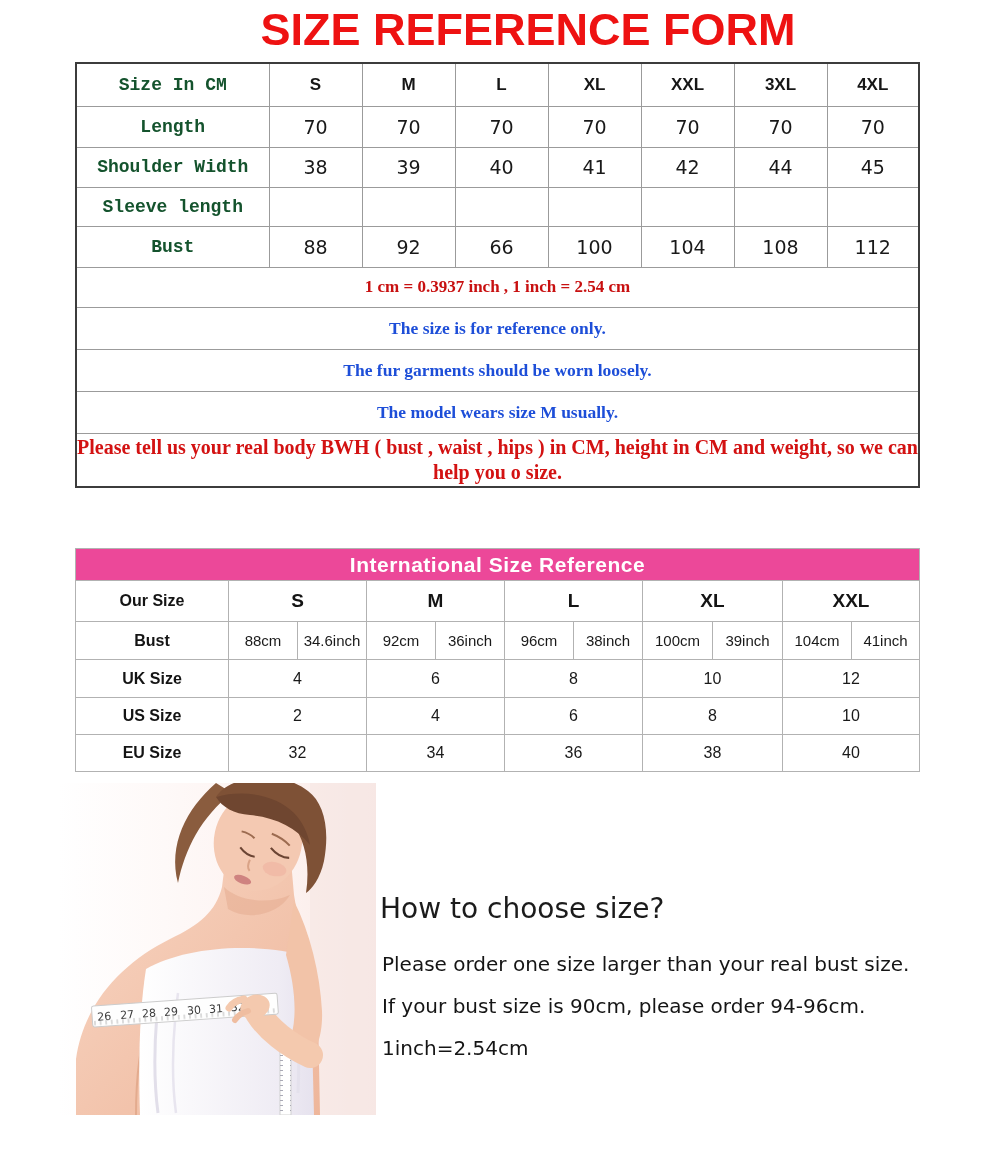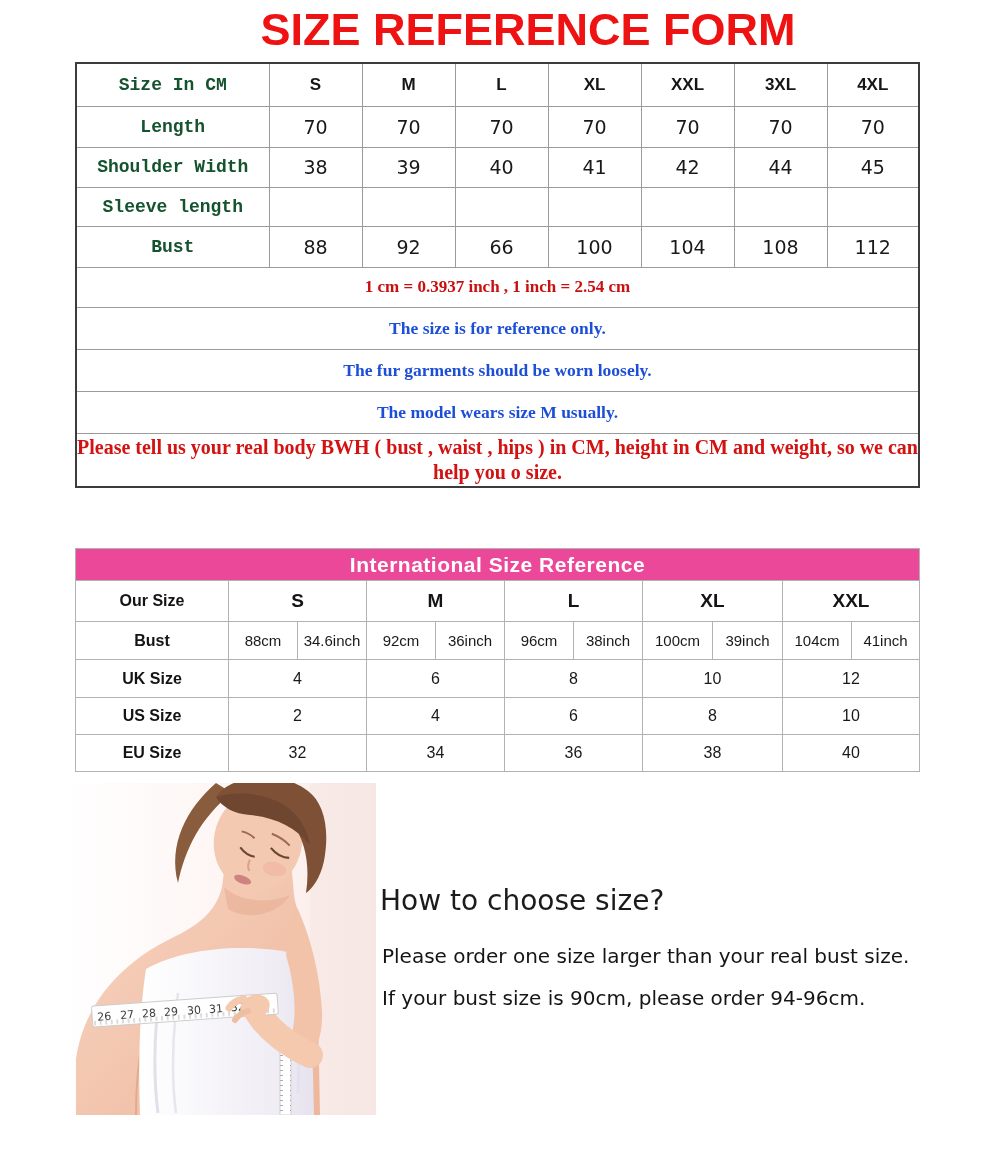--- a/index.html
+++ b/index.html
@@ -35,21 +35,21 @@
   .t2szh{font-weight:700;font-size:19px;color:#141414;}
   .t2val{font-size:16px;color:#191919;}
   .t2pair{font-size:15px;color:#191919;margin-left:44px;}
 
   
   .photo{position:absolute;left:58px;top:783px;width:318px;height:332px;}
 
   
   .howto{position:absolute;left:380px;top:884px;width:585px;color:#151515;
     font-family:"DejaVu Sans",sans-serif;}
-  .howto-h{font-size:28px;font-weight:400;margin:0 0 26px 0;color:#1b1b1b;}
+  .howto-h{font-size:28px;font-weight:400;margin:8px 0 26px 0;color:#1b1b1b;}
   .howto-line{font-size:20px;font-weight:400;margin:0 0 16px 2px;line-height:1.3;}
 </style>
 </head>
 <body>
 
 <div class="page">
 
   <div class="main-title">SIZE REFERENCE FORM</div>
 
   <table class="t1">
@@ -278,15 +278,16 @@
       <ellipse cx="197" cy="224" rx="15" ry="12" fill="#f4c9ae" transform="rotate(-20 197 224)"></ellipse>
       <path d="M186,216 q-11,2 -15,9" stroke="#f4c9ae" stroke-width="7" fill="none" stroke-linecap="round"></path>
       <path d="M190,228 q-10,3 -13,9" stroke="#efbda0" stroke-width="6" fill="none" stroke-linecap="round"></path>
     </svg>
   </div>
 
   <div class="howto">
     <div class="howto-h">How to choose size?</div>
     <p class="howto-line">Please order one size larger than your real bust size.</p>
     <p class="howto-line">If your bust size is 90cm, please order 94-96cm.</p>
+    <p class="howto-line">1inch=2.54cm</p>
   </div>
 
 </div>
 
 </body></html>

